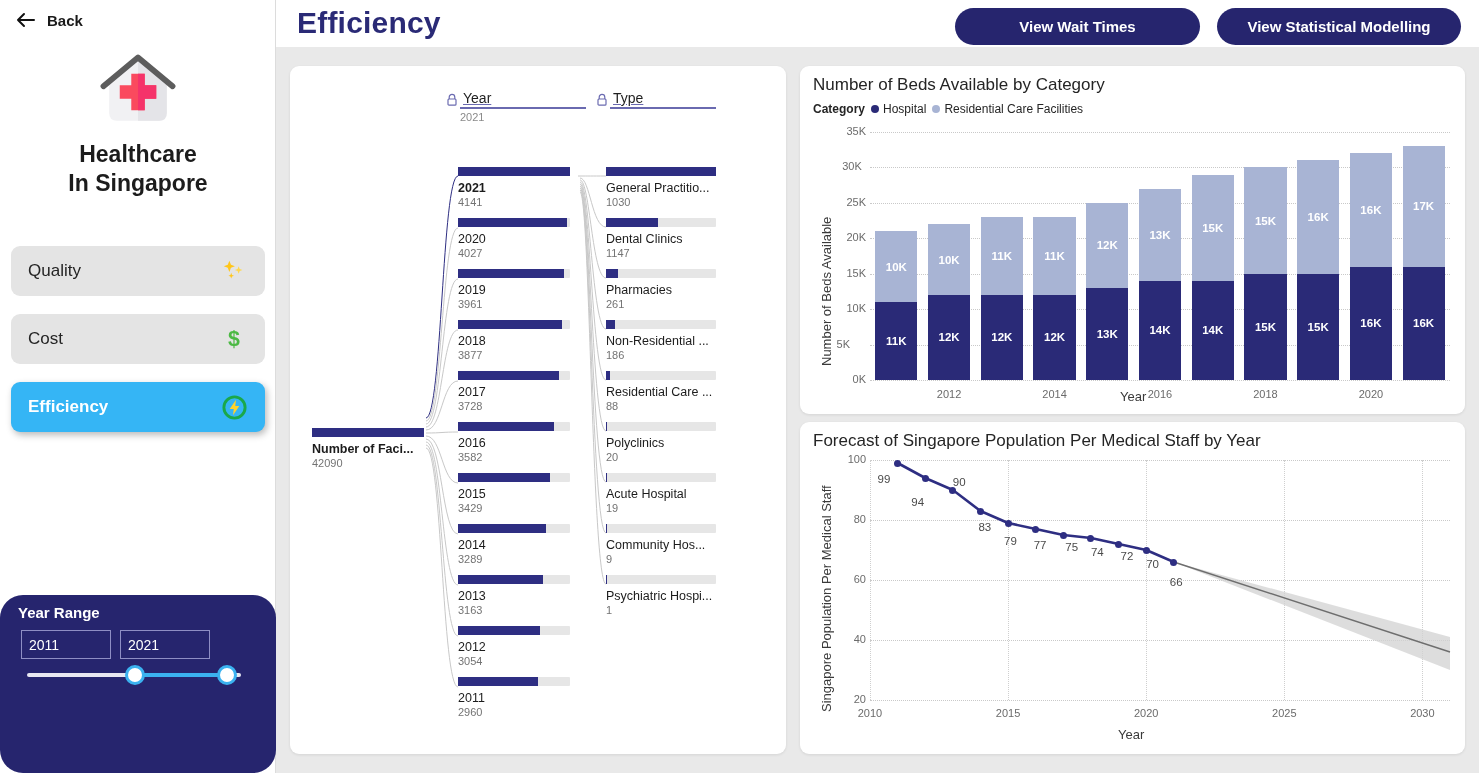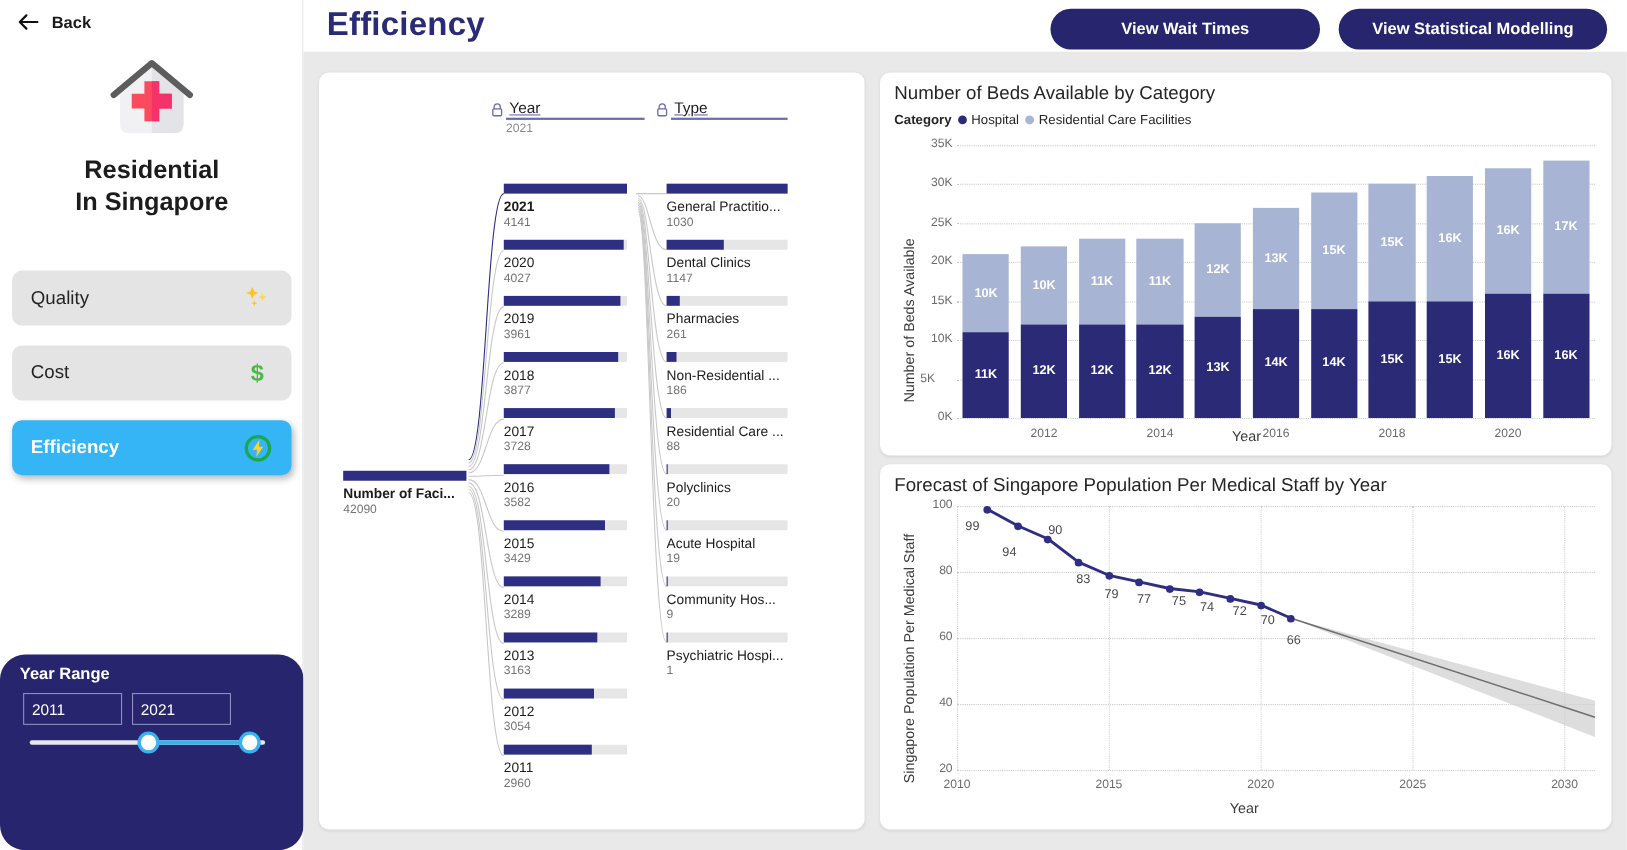--- a/index.html
+++ b/index.html
@@ -146,21 +146,21 @@
       <svg class="logo-svg" viewBox="0 0 100 100">
         <path d="M20 42 L50 17 L80 42 L80 72 Q80 80 72 80 L28 80 Q20 80 20 72 Z" fill="#f1f1f3"></path>
         <path d="M50 17 L80 42 L80 72 Q80 80 72 80 L50 80 Z" fill="#e4e4e8"></path>
         <path d="M14 44 L50 14 L86 44" fill="none" stroke="#5d5d5d" stroke-width="6" stroke-linecap="round" stroke-linejoin="round"></path>
         <path d="M43 31 H57 V43 H69 V57 H57 V69 H43 V57 H31 V43 H43 Z" fill="#fa4a5e"></path>
         <path d="M50 31 H57 V43 H69 V57 H57 V69 H50 Z" fill="#f5336a"></path>
       </svg>
     </div>
 
     <div class="brand">
-      <div>Residential</div>
+      <div>Healthcare</div>
       <div>In Singapore</div>
     </div>
 
     <div class="navlist">
       <div class="navitem">
         <span class="nav-label">Quality</span>
         <span class="nav-icon">
           <svg viewBox="0 0 28 28" width="26" height="26">
             <path d="M9 3 L10.7 7.4 L15 9 L10.7 10.6 L9 15 L7.3 10.6 L3 9 L7.3 7.4 Z" fill="#ffc61a"></path>
             <path d="M19 9 L20.1 11.9 L23 13 L20.1 14.1 L19 17 L17.9 14.1 L15 13 L17.9 11.9 Z" fill="#ffd84d"></path>
@@ -436,21 +436,21 @@
             <div class="axis-tick" style="left: 22px; top: 271.571px; width: 28px; text-align: right;">5K</div>
             <div class="gridline" style="left: 70px; top: 243.143px; width: 580px;"></div>
             <div class="axis-tick" style="left: 38px; top: 236.143px; width: 28px; text-align: right;">10K</div>
             <div class="gridline" style="left: 70px; top: 207.714px; width: 580px;"></div>
             <div class="axis-tick" style="left: 38px; top: 200.714px; width: 28px; text-align: right;">15K</div>
             <div class="gridline" style="left: 70px; top: 172.286px; width: 580px;"></div>
             <div class="axis-tick" style="left: 38px; top: 165.286px; width: 28px; text-align: right;">20K</div>
             <div class="gridline" style="left: 70px; top: 136.857px; width: 580px;"></div>
             <div class="axis-tick" style="left: 38px; top: 129.857px; width: 28px; text-align: right;">25K</div>
             <div class="gridline" style="left: 70px; top: 101.429px; width: 580px;"></div>
-            <div class="axis-tick" style="left: 38px; top: 94.4286px; width: 28px; text-align: right;">30K</div>
+            <div class="axis-tick" style="left: 38px; top: 94.4286px; width: 28px; text-align: center;">30K</div>
             <div class="gridline" style="left: 70px; top: 66px; width: 580px;"></div>
             <div class="axis-tick" style="left: 38px; top: 59px; width: 28px; text-align: right;">35K</div>
             <div class="bar-col" style="left: 75.2727px; top: 165.2px; width: 42.1818px; height: 148.8px;">
               <div class="seg" style="top:0;height:70.85714285714285px;background:#a8b4d4">
                 <span>10K</span>
               </div>
               <div class="seg" style="top:70.85714285714285px;height:77.94285714285714px;background:#2a2a77">
                 <span>11K</span>
               </div>
             </div>

